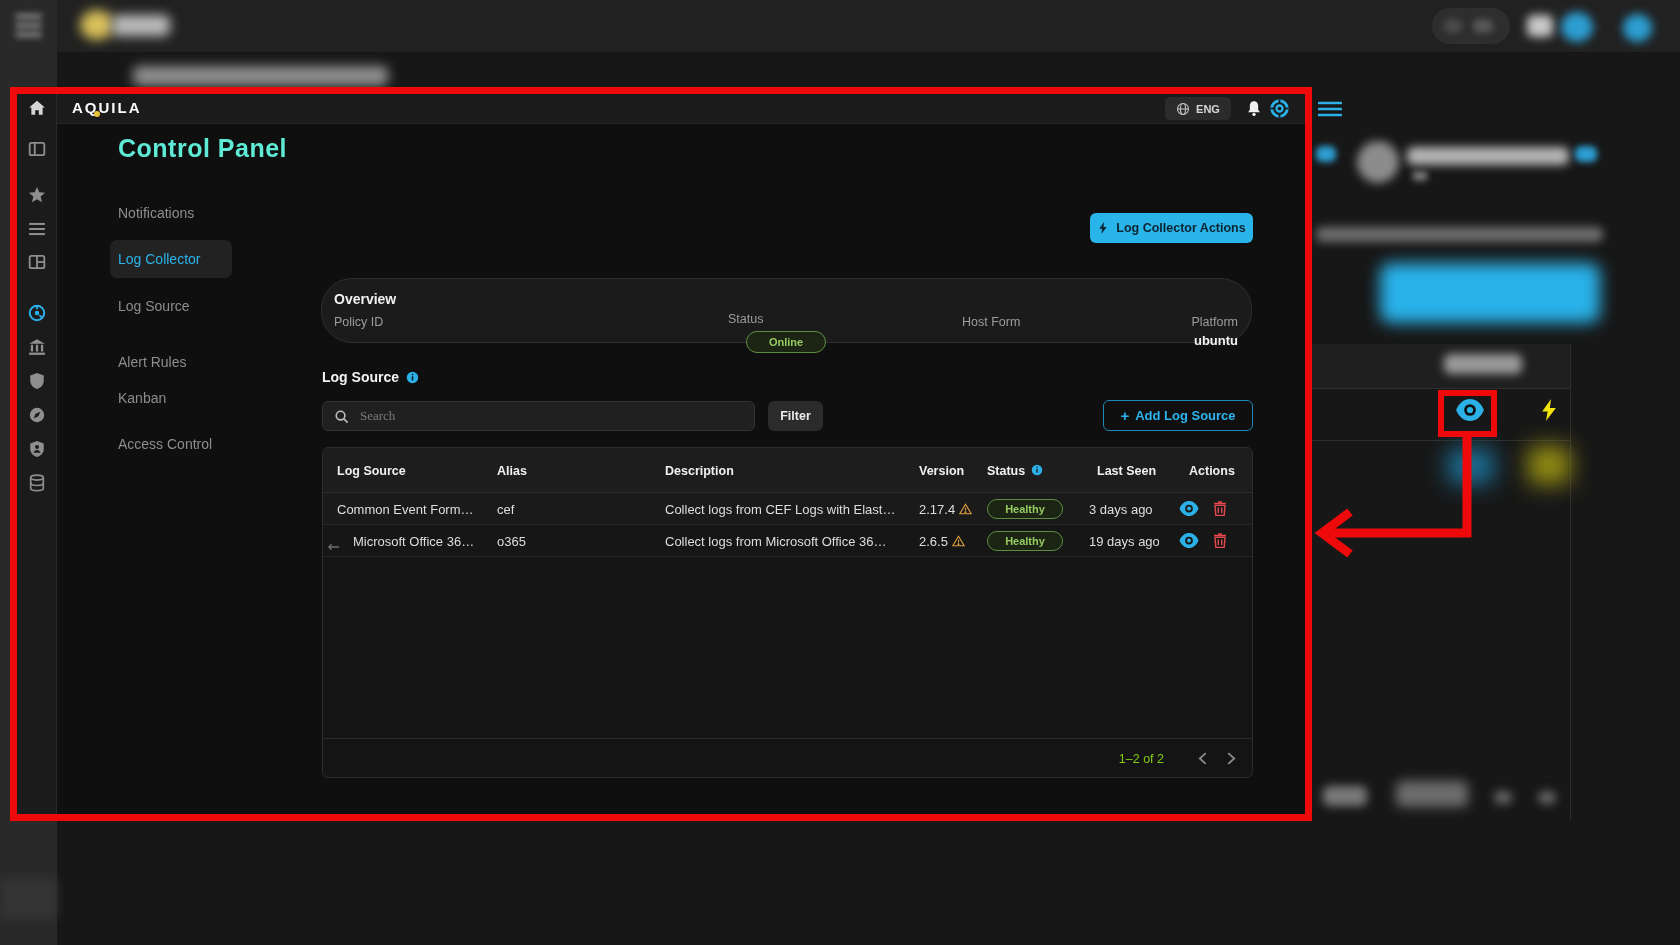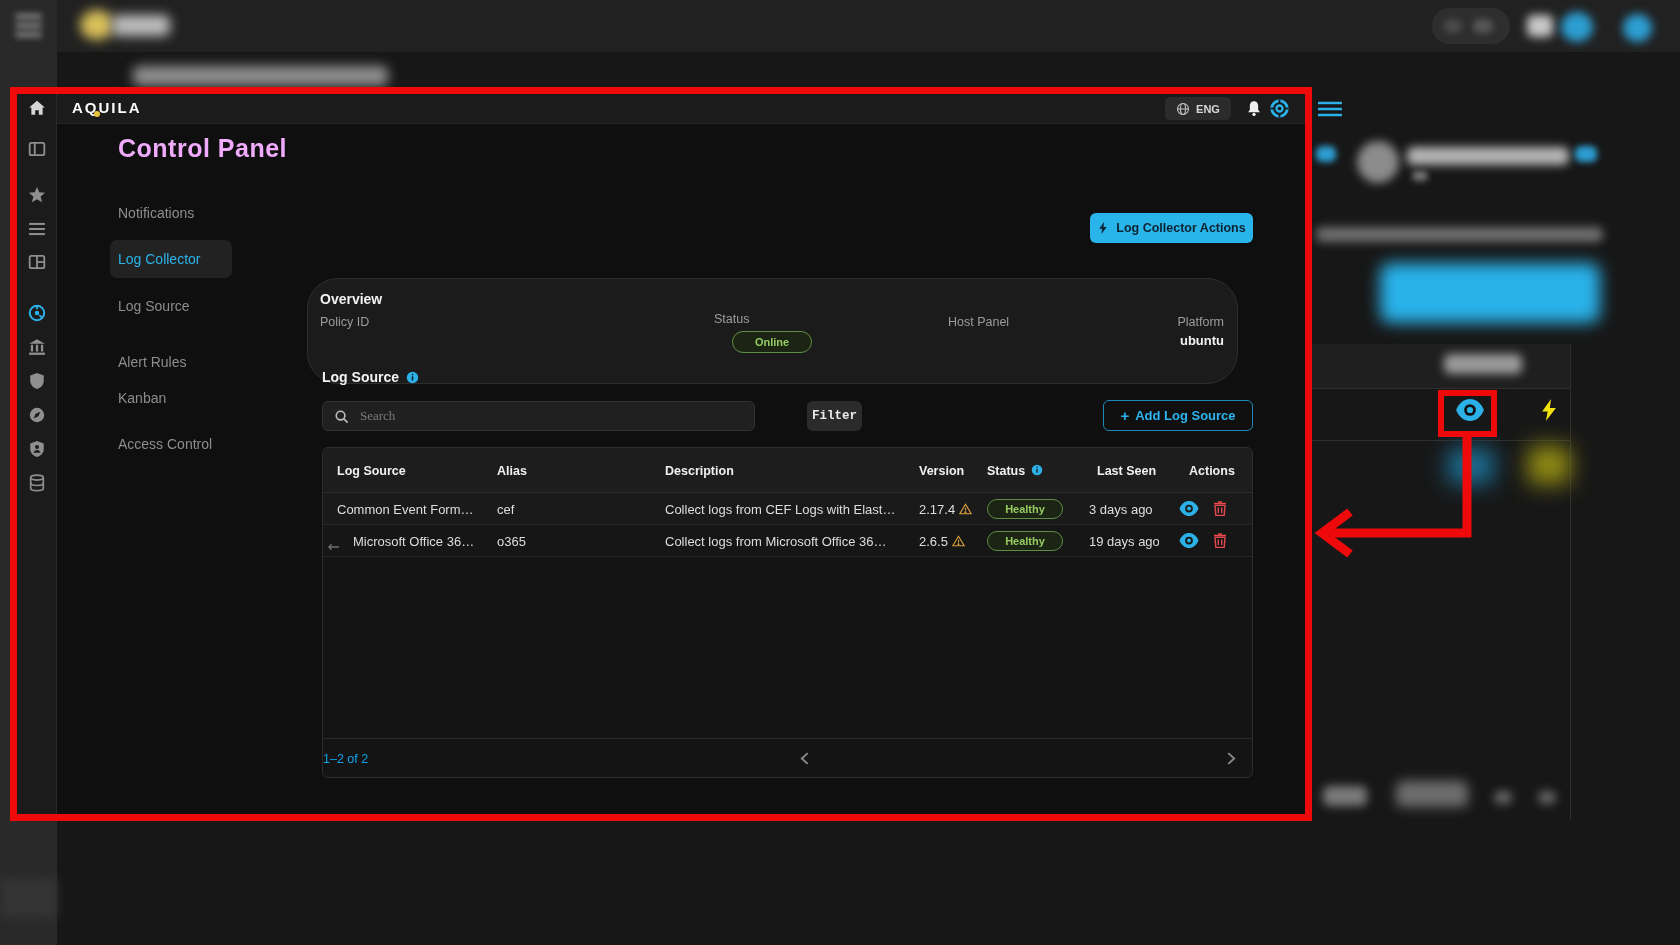--- a/index.html
+++ b/index.html
@@ -20,48 +20,48 @@
   .rail{position:absolute;left:0;top:0;width:40px;height:720px;background:#1b1b1b;border-right:1px solid #2a2a2a;box-sizing:border-box;}
   .rail-ic{position:absolute;left:11px;width:18px;height:18px;color:#8f8f8f;}
   .rail-ic svg{width:18px;height:18px;display:block;}
   .app-header{position:absolute;left:40px;top:0;width:1248px;height:30px;background:#1b1b1b;border-bottom:1px solid #262626;box-sizing:border-box;}
   .brand{position:absolute;left:15px;top:5px;font-size:15px;font-weight:bold;letter-spacing:2px;color:#fafafa;}
   .q-dot{position:absolute;left:22px;top:12px;width:6px;height:6px;border-radius:50%;background:#e9c53c;}
   .lang-pill{position:absolute;left:1108px;top:3px;width:66px;height:23px;background:#2b2b2b;border-radius:5px;
              display:flex;align-items:center;justify-content:center;gap:6px;color:#d8d8d8;font-size:11px;font-weight:bold;}
   .hdr-ic{position:absolute;top:5px;color:#e8e8e8;}
   .content{position:absolute;left:40px;top:30px;width:1248px;height:690px;background:#0f0f0f;}
-  .page-title{position:absolute;left:61px;top:10px;font-size:25px;font-weight:600;color:#f0abfc;letter-spacing:.5px;}
+  .page-title{position:absolute;left:61px;top:10px;font-size:25px;font-weight:600;color:#5eead4;letter-spacing:.5px;}
   .nav-item{position:absolute;left:61px;height:30px;display:flex;align-items:center;font-size:14px;color:#8d8d8d;cursor:pointer;}
   .nav-active-pill{position:absolute;left:53px;top:116px;width:122px;height:38px;background:#222222;border-radius:7px;}
   .nav-item.active{color:#2bb3ea;}
   .btn-primary{position:absolute;left:1033px;top:89px;width:163px;height:30px;background:#29b4ea;border-radius:6px;
                display:flex;align-items:center;justify-content:center;gap:7px;color:#0c2330;font-size:12.5px;font-weight:bold;cursor:pointer;}
   .card{position:absolute;background:#1b1b1b;border:1px solid #2e2e2e;border-radius:8px;box-sizing:border-box;}
   .ov-title{position:absolute;left:12px;top:12px;font-size:14px;font-weight:bold;color:#f2f2f2;}
   .ov-label{position:absolute;top:36px;font-size:12.5px;color:#9c9c9c;}
   .pill{box-sizing:border-box;border:1px solid #5d8f43;background:#1c2514;color:#96cb62;
         border-radius:12px;font-size:11px;font-weight:bold;display:flex;align-items:center;justify-content:center;}
   .sec-title{position:absolute;left:265px;top:245px;display:flex;align-items:center;gap:7px;font-size:14px;font-weight:bold;color:#f2f2f2;}
   .search{position:absolute;left:265px;top:277px;width:433px;height:30px;background:#202020;border:1px solid #323232;border-radius:6px;
           box-sizing:border-box;display:flex;align-items:center;gap:9px;padding:0 11px;}
   .search input{flex:1;background:transparent;border:none;outline:none;color:#cfcfcf;font-size:13px;font-family:Liberation Serif, serif;}
   .search input::placeholder{color:#7a7a7a;}
-  .btn-filter{position:absolute;left:750px;top:277px;width:55px;height:30px;background:#2b2b2b;border-radius:6px;
-              display:flex;align-items:center;justify-content:center;color:#eaeaea;font-size:12.5px;font-weight:bold;cursor:pointer;font-family:Liberation Mono, monospace;}
+  .btn-filter{position:absolute;left:711px;top:277px;width:55px;height:30px;background:#2b2b2b;border-radius:6px;
+              display:flex;align-items:center;justify-content:center;color:#eaeaea;font-size:12.5px;font-weight:bold;cursor:pointer;}
   .btn-add{position:absolute;left:1046px;top:276px;width:150px;height:31px;border:1.5px solid #1f86b8;border-radius:6px;box-sizing:border-box;
            display:flex;align-items:center;justify-content:center;gap:6px;color:#2db4ef;font-size:13px;font-weight:bold;background:transparent;cursor:pointer;}
   .table{position:absolute;left:265px;top:323px;width:931px;height:331px;background:#141414;border:1px solid #2d2d2d;border-radius:6px;box-sizing:border-box;overflow:hidden;}
   .thead{position:absolute;left:0;top:0;width:100%;height:45px;background:#1d1d1d;border-bottom:1px solid #2e2e2e;box-sizing:border-box;}
   .th{position:absolute;top:0;height:45px;display:flex;align-items:center;gap:6px;font-size:12.5px;font-weight:bold;color:#f0f0f0;}
   .trow{position:absolute;left:0;width:100%;height:32px;border-bottom:1px solid #272727;box-sizing:border-box;cursor:pointer;}
   .td{position:absolute;top:0;height:32px;display:flex;align-items:center;font-size:13px;color:#dedede;
       white-space:nowrap;overflow:hidden;}
   .pagination{position:absolute;left:0;top:290px;width:100%;height:40px;border-top:1px solid #2a2a2a;box-sizing:border-box;
-              display:flex;align-items:center;justify-content:space-between;color:#0ea5e9;font-size:12.5px;}
+              display:flex;align-items:center;justify-content:flex-end;color:#84cc16;font-size:12.5px;}
   .pg-ch{color:#8a8a8a;cursor:pointer;display:flex;align-items:center;}
   .info-dot{display:inline-flex;width:13px;height:13px;}
   
   .red-frame{position:absolute;left:10px;top:87px;width:1302px;height:734px;border:7px solid #ee0a0a;box-sizing:border-box;pointer-events:none;z-index:40;}
   .red-eyebox{position:absolute;left:1438px;top:390px;width:59px;height:47px;border:6px solid #ee0a0a;box-sizing:border-box;pointer-events:none;z-index:41;}
   .red-arrow{position:absolute;left:0;top:0;width:1680px;height:945px;pointer-events:none;z-index:41;}
 </style>
 </head>
 <body>
 
@@ -267,26 +267,26 @@
 
       <div class="btn-primary">
         <span style="display:flex;">
           <svg viewBox="0 0 16 16" width="12" height="14">
               <path fill="#0c2330" d="M9.5 0 3 9h4l-1.2 7L13 6.5H8.6z"></path>
             </svg>
           </span>
         <span>Log Collector Actions</span>
       </div>
 
-      <div class="card" style="left:250px;top:154px;width:931px;height:106px;border-radius:31px;">
+      <div class="card" style="left:264px;top:154px;width:931px;height:65px;border-radius:31px;">
         <div class="ov-title">Overview</div>
         <div class="ov-label" style="left:12px;">Policy ID</div>
         <div class="ov-label" style="left:406px;top:33px;">Status</div>
         <div class="pill" style="position:absolute;left:424px;top:52px;width:80px;height:22px;">Online</div>
-        <div class="ov-label" style="left:640px;">Host Panel</div>
+        <div class="ov-label" style="left:640px;">Host Form</div>
         <div class="ov-label" style="right:13px;text-align:right;">Platform</div>
         <div style="position:absolute;right:13px;top:54px;font-size:13px;font-weight:bold;color:#f2f2f2;">ubuntu</div>
       </div>
 
       <div class="sec-title">
         <span>Log Source</span>
         <span class="info-dot">
           <svg viewBox="0 0 16 16" width="13" height="13">
               <circle cx="8" cy="8" r="7" fill="#2bb0e8"></circle>
               <rect x="7.1" y="6.6" width="1.8" height="5" fill="#0f0f0f"></rect>

